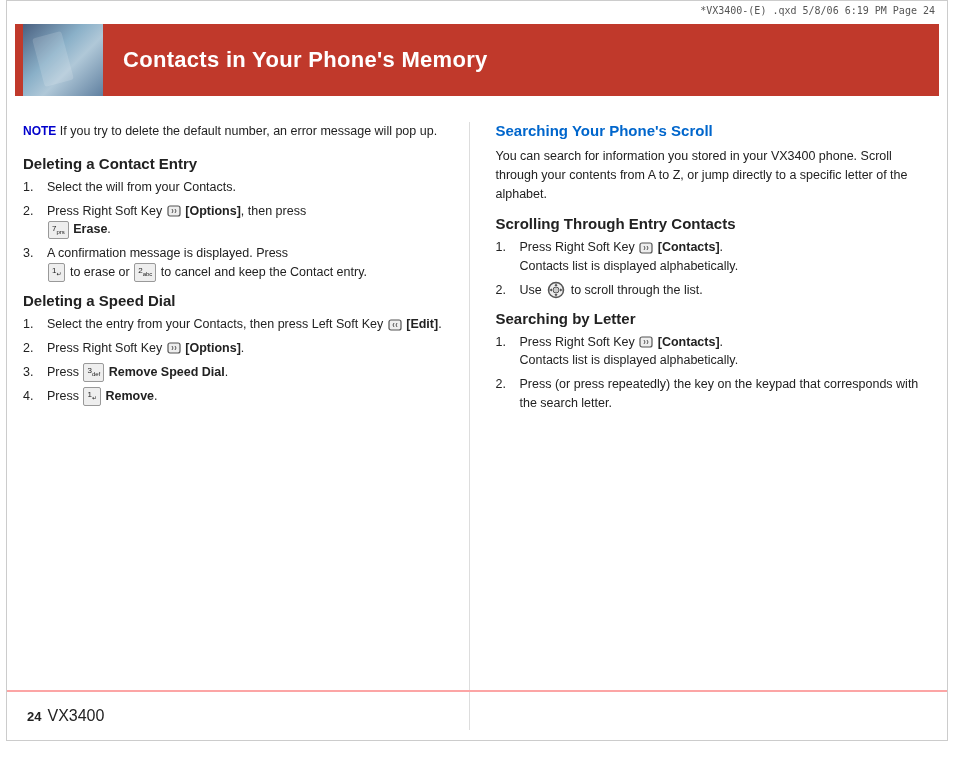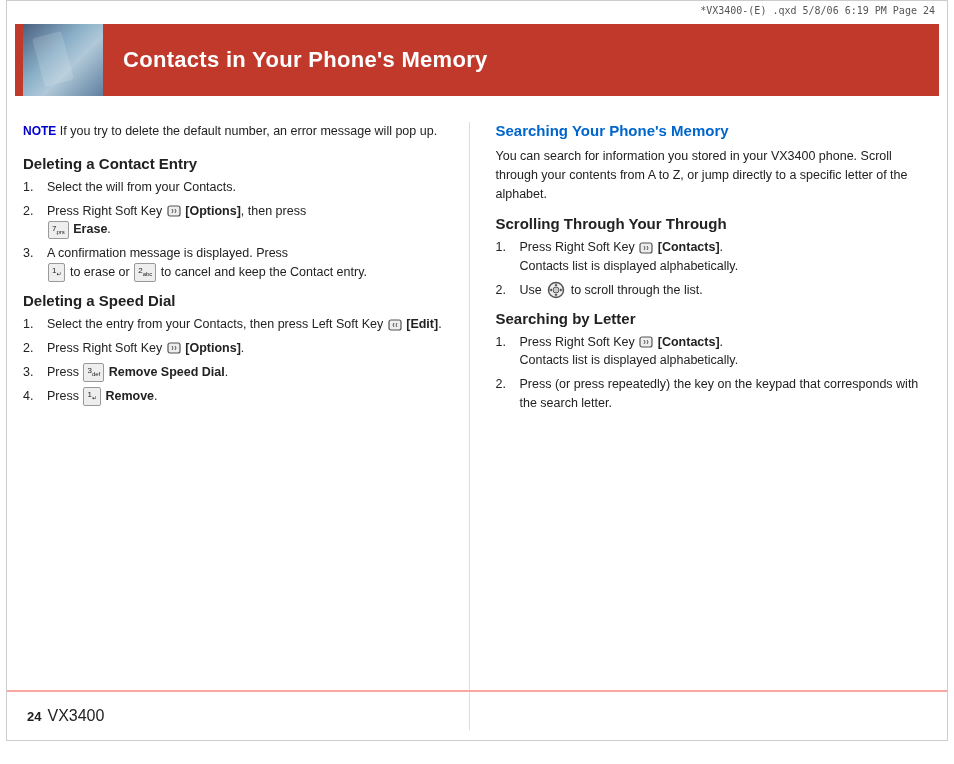--- a/index.html
+++ b/index.html
@@ -263,25 +263,25 @@
             Press <span class="key-icon-sq">1<sub style="font-size:6px">↵</sub></span>
             <span class="bold"> Remove</span>.
           </span>
         </li>
       </ol>
 
     </div>
 
     <div class="right-col">
 
-      <div class="section-title-blue">Searching Your Phone's Memory</div>
+      <div class="section-title-blue">Searching Your Phone's Scroll</div>
 
       <p style="font-size:12.5px;line-height:1.5;margin-bottom:12px;">You can search for information you stored in your VX3400 phone. Scroll through your contents from A to Z, or jump directly to a specific letter of the alphabet.</p>
 
-      <div class="section-heading">Scrolling Through Your Through</div>
+      <div class="section-heading">Scrolling Through Entry Contacts</div>
       <ol class="num-list">
         <li>
           <span class="num">1.</span>
           <span>
             Press Right Soft Key
             <svg class="soft-key-icon" viewBox="0 0 14 12" fill="none" xmlns="http://www.w3.org/2000/svg">
               <rect x="1" y="1" width="12" height="10" rx="2" stroke="#555" stroke-width="1.2" fill="#eee"></rect>
               <path d="M5 4 Q7 6 5 8" stroke="#555" stroke-width="1" fill="none"></path>
               <path d="M8 4 Q10 6 8 8" stroke="#555" stroke-width="1" fill="none"></path>
             </svg>

